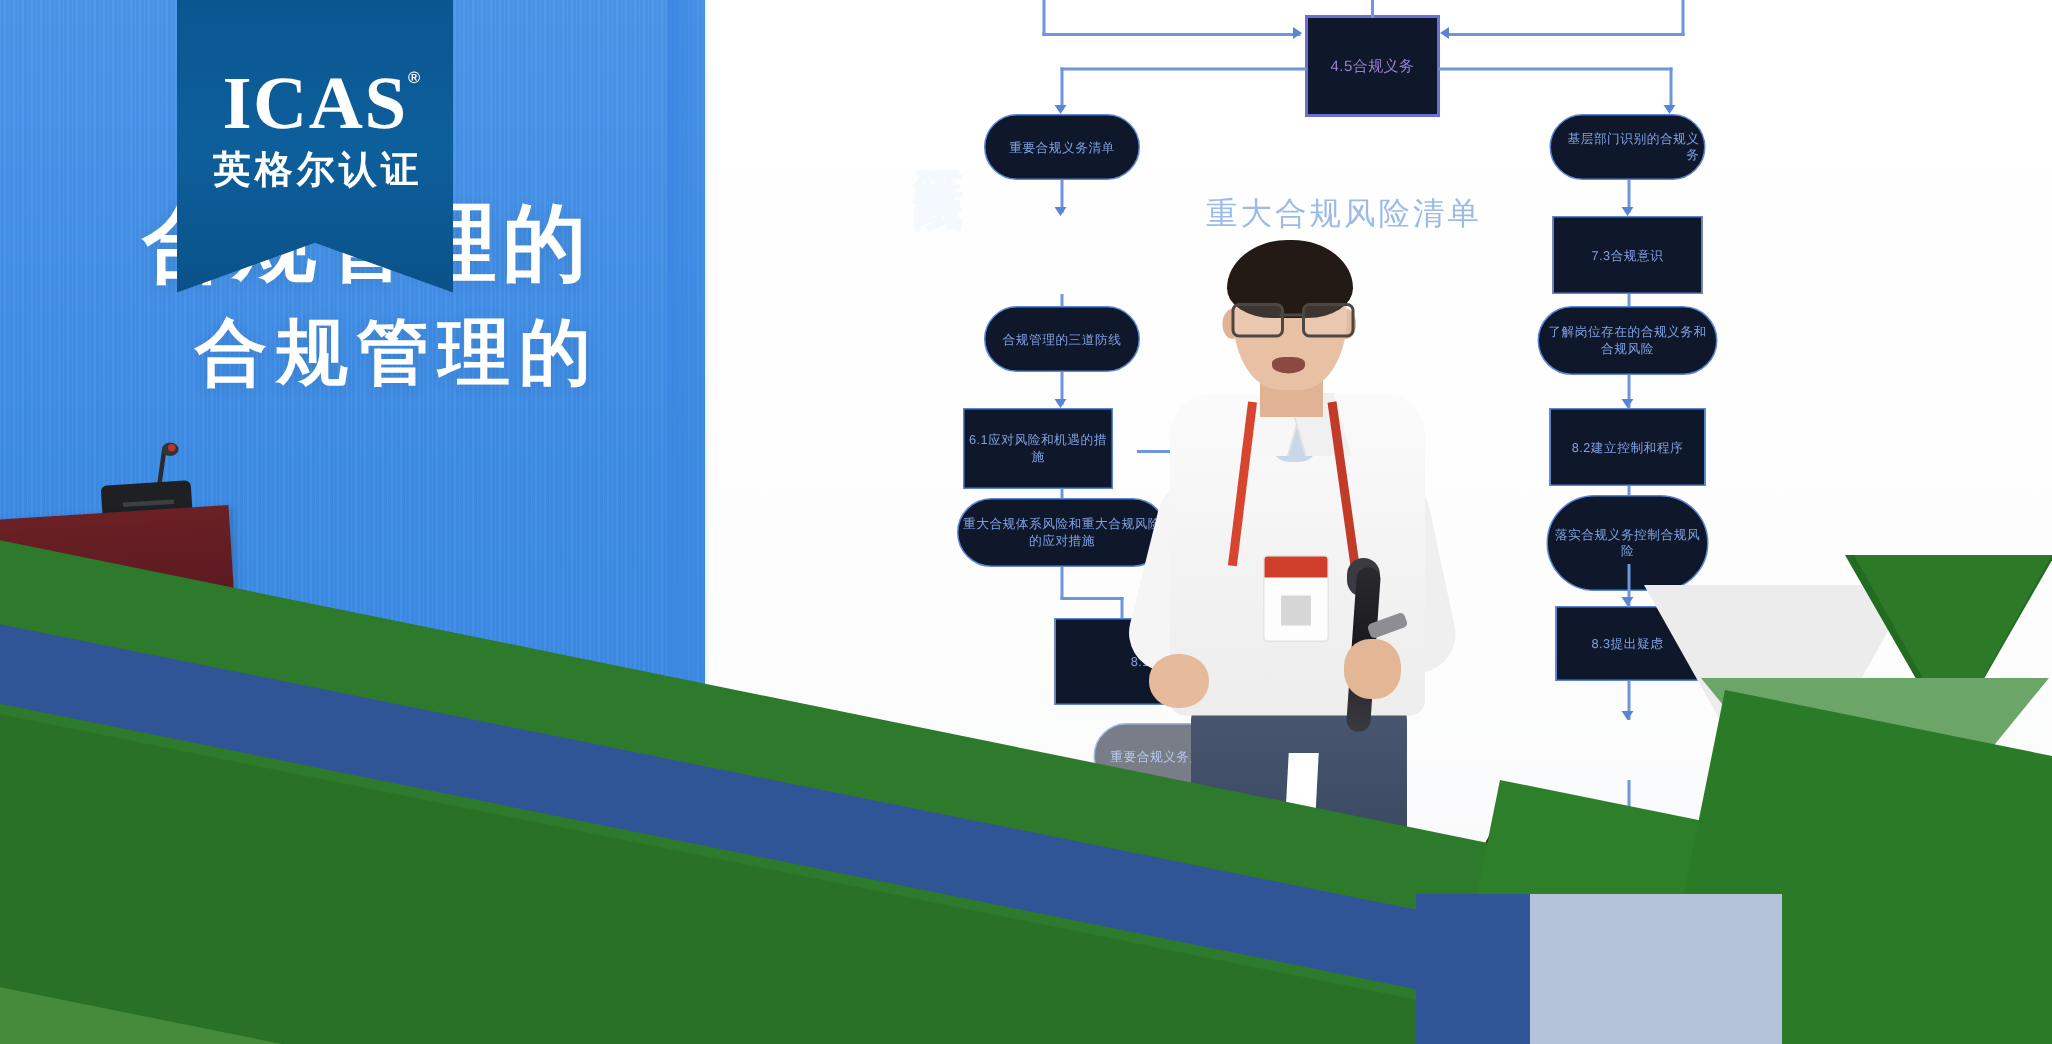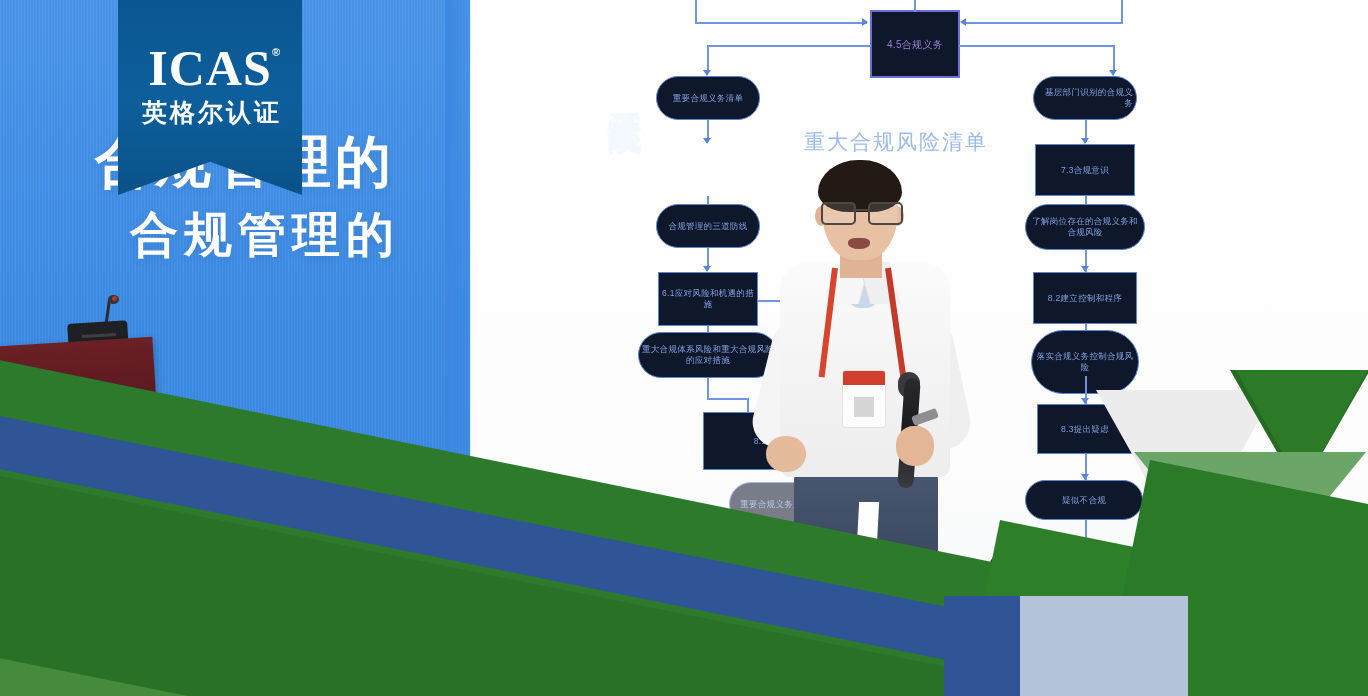--- a/index.html
+++ b/index.html
@@ -404,21 +404,21 @@
     <div class="conn v" style="left:252px; top:120px; height:22px;"></div>
     <div class="arrow" style="left:248px; top:138px;"></div>
 
     <div class="conn v" style="left:252px; top:196px; height:18px;"></div>
     <div class="arrow" style="left:248px; top:210px;"></div>
 
     <div class="node pill" style="left:201px; top:204px; width:104px; height:44px;">合规管理的三道防线</div>
     <div class="conn v" style="left:252px; top:248px; height:22px;"></div>
     <div class="arrow" style="left:248px; top:266px;"></div>
 
-    <div class="node" style="left:203px; top:272px; width:100px; height:54px;">6.1应对风险和机遇的措施</div>
+    <div class="node" style="left:187px; top:272px; width:100px; height:54px;">6.1应对风险和机遇的措施</div>
     <div class="conn h" style="left:303px; top:300px; width:56px;"></div>
     <div class="conn v" style="left:252px; top:326px; height:22px;"></div>
     <div class="arrow" style="left:248px; top:344px;"></div>
 
     <div class="node pill" style="left:183px; top:332px; width:140px; height:46px;">重大合规体系风险和重大合规风险的应对措施</div>
     <div class="conn v" style="left:252px; top:378px; height:22px;"></div>
     <div class="conn h" style="left:252px; top:398px; width:42px;"></div>
     <div class="conn v" style="left:292px; top:398px; height:16px;"></div>
 
     <div class="node" style="left:248px; top:412px; width:132px; height:58px;">8.1运行</div>
@@ -446,21 +446,20 @@
     <div class="arrow" style="left:626px; top:340px;"></div>
 
     <div class="node pill" style="left:576px; top:330px; width:108px; height:64px;">落实合规义务控制合规风险</div>
     <div class="conn v" style="left:630px; top:376px; height:28px;"></div>
     <div class="arrow" style="left:626px; top:398px;"></div>
 
     <div class="node" style="left:582px; top:404px; width:96px; height:50px;">8.3提出疑虑</div>
     <div class="conn v" style="left:630px; top:454px; height:26px;"></div>
     <div class="arrow" style="left:626px; top:474px;"></div>
 
-    <div class="node pill" style="left:570px; top:480px; width:118px; height:40px;">疑似不合规</div>
     <div class="conn v" style="left:630px; top:520px; height:24px;"></div>
     <div class="arrow" style="left:626px; top:538px;"></div>
   </div>
 
   <div class="aud a1"></div>
   <div class="aud a2"></div>
   <div class="aud a3"></div>
   <div class="aud a4"></div>
 
   <div class="speaker">

